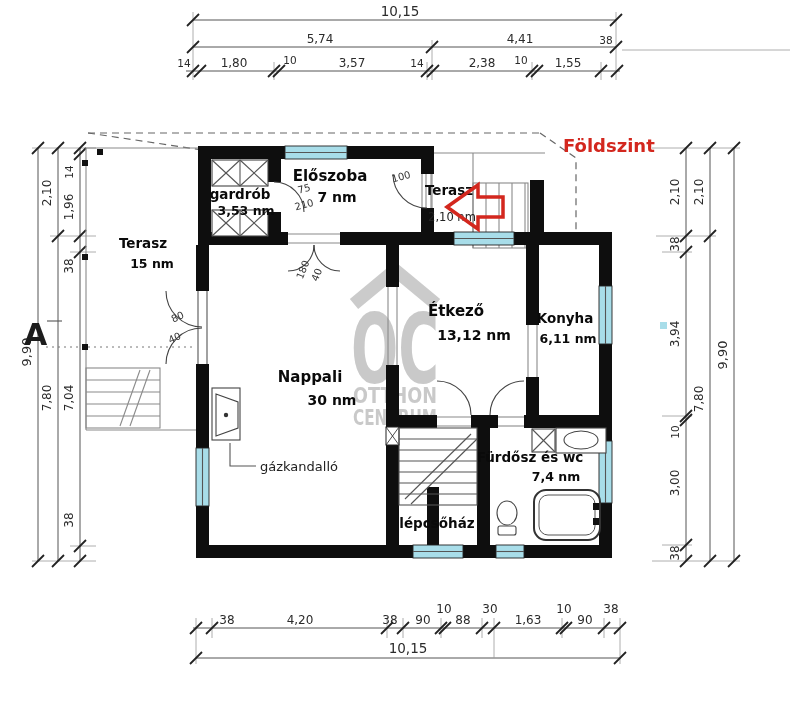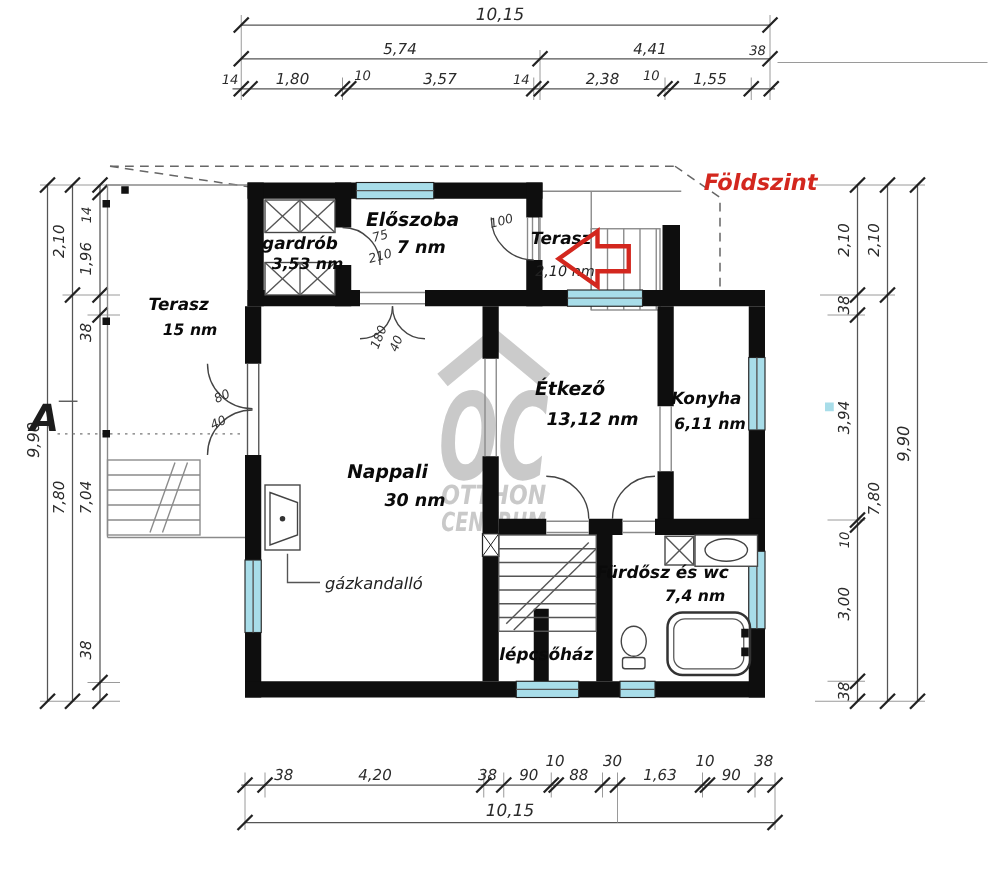--- a/index.html
+++ b/index.html
@@ -1,17 +1,17 @@
 <!DOCTYPE html>
 <html><head>
 <meta charset="utf-8">
 <style>
   html,body{margin:0;padding:0;background:#ffffff;}
   .canvas{position:relative;width:800px;height:711px;background:#ffffff;overflow:hidden;
-          font-family:"DejaVu Sans","Liberation Sans",sans-serif;font-style:italic;}
+          font-family:"DejaVu Sans","Liberation Sans",sans-serif;}
   svg{display:block;}
   svg text{font-family:"DejaVu Sans","Liberation Sans",sans-serif;}
   .dim{font-size:12px;fill:#2b2b2b;}
   .dim-sm{font-size:10.5px;fill:#2b2b2b;}
   .rn{font-size:15px;font-weight:700;fill:#0a0a0a;}
   .rn-sm{font-size:13.5px;font-weight:700;fill:#0a0a0a;}
   .ra{font-size:14px;font-weight:700;fill:#0a0a0a;}
   .ra-sm{font-size:12.5px;font-weight:700;fill:#0a0a0a;}
   .door-dim{font-size:10px;fill:#333;}
   .annot{font-size:13px;fill:#222;}

